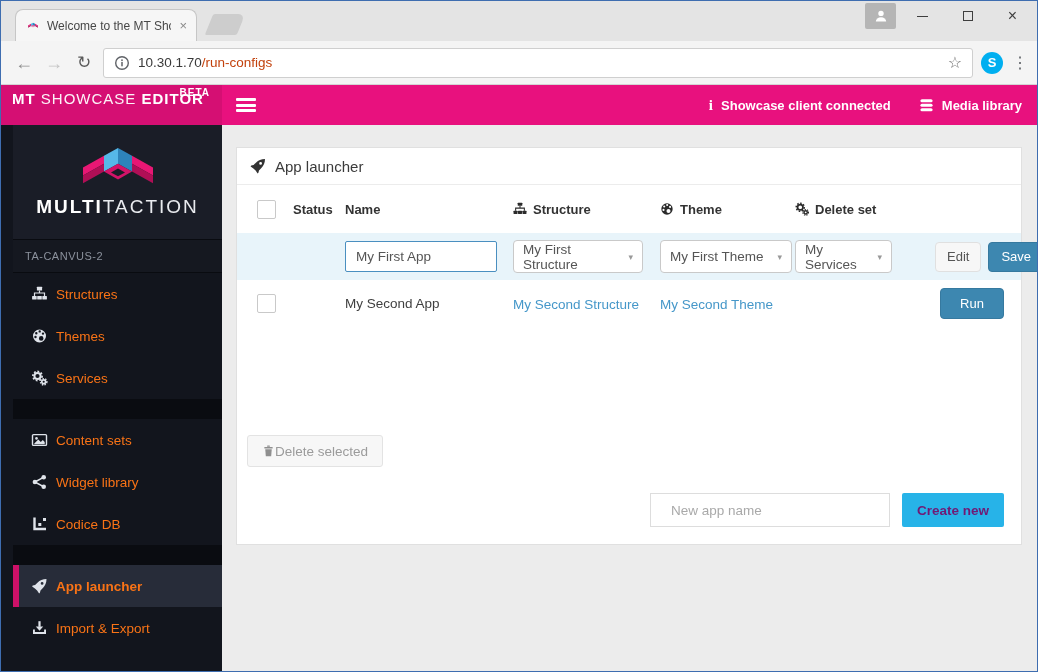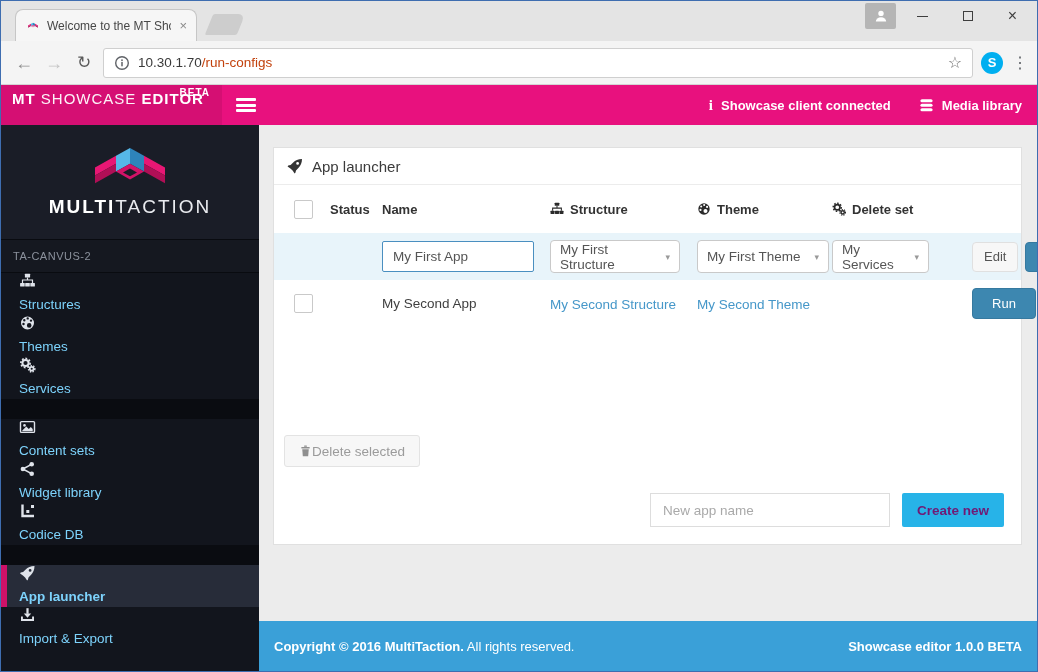--- a/index.html
+++ b/index.html
@@ -42,26 +42,26 @@
   .hamb { width:20px; height:14px; margin:13px 0 0 14px; display:flex; flex-direction:column; justify-content:space-between; }
   .hamb span { display:block; height:3px; background:#fff; border-radius:1px; }
   .header-right { margin-left:auto; display:flex; align-items:center; gap:28px; padding-right:15px; font-size:13px; font-weight:bold; }
   .hdr-item { display:flex; align-items:center; gap:8px; }
   .info-glyph { font-family:"Liberation Serif", serif; font-weight:bold; font-size:15px; }
 
   
   .content { flex:1; display:flex; min-height:0; }
 
   
-  .sidebar { width:258px; background:#12151d; flex:none; display:flex; flex-direction:column; color:#e6e9ef; }
+  .sidebar { width:221px; background:#12151d; flex:none; display:flex; flex-direction:column; color:#e6e9ef;padding-left:12px; }
   .logoblock { height:114px; background:#1a1d27; display:flex; flex-direction:column; align-items:center; justify-content:center; }
   .brandname { margin-top:6px; font-size:19px; letter-spacing:2px; color:#fff; }
   .brandname .b { font-weight:bold; } .brandname .t { font-weight:normal; color:#e9ebef; }
   .device-row { height:34px; background:#151820; border-top:1px solid #090b10; border-bottom:1px solid #090b10; display:flex; align-items:center; padding-left:12px; font-size:11px; color:#8b919c; letter-spacing:.5px; }
-  .nav-item { height:42px; display:flex; align-items:flex-start; padding-left:18px; gap:8px; font-size:13.5px; color:#7dd3fc;flex-direction:column; }
+  .nav-item { height:42px; display:flex; align-items:center; padding-left:18px; gap:8px; font-size:13.5px; color:#f97316; }
   .nav-item .ic { width:17px; height:16px; color:#dfe3ea; flex:none; }
   .nav-div { height:20px; background:#0a0c11; }
   .nav-item.active { background:#272c39; border-left:6px solid #cd1168; padding-left:12px; font-weight:bold; }
   .side-fill { flex:1; background:#12151d; }
 
   
   .main { flex:1; background:#ececec; display:flex; flex-direction:column; min-width:0; }
   .card { margin:22px 15px 0 14px; height:398px; background:#fff; border:1px solid #e0e0e0; }
   .card-title { height:37px; display:flex; align-items:center; gap:9px; padding:0 13px; border-bottom:1px solid #ececec; font-size:15px; color:#3b3b3b; }
   .card-title .ic { width:16px; height:16px; color:#333; }
@@ -82,21 +82,21 @@
   .btn-edit { height:30px; padding:0 11px; background:#f7f7f7; border:1px solid #e0e0e0; color:#555; }
   .btn-blue { height:30px; padding:0 12px; background:#3d87b0; color:#fff; border:1px solid #36799f; }
   .btn-run { height:31px; width:64px; }
   .cell-name { font-size:13.5px; color:#3f3f3f; }
   .link { font-size:13.5px; color:#4597c9; }
 
   .delete-row { margin:108px 0 0 10px; }
   .btn-delete { height:32px; padding:12px 14px; background:#f7f7f7; border:1px solid #e3e3e3; border-radius:3px; color:#9b9b9b; font-size:13.5px; gap:0; }
   .btn-delete .ic { width:13px; height:14px; color:#8f8f8f; }
   .create-row { display:flex; justify-content:flex-end; align-items:center; gap:12px; margin:26px 17px 0 0; }
-  .newapp-input { width:240px; height:34px; border:1px solid #ddd; padding:0 12px; font-size:13.5px; color:#555; font-family:"Liberation Sans", sans-serif; outline:none; }
+  .newapp-input { width:240px; height:34px; border:1px solid #ddd; padding:0 20px; font-size:13.5px; color:#555; font-family:"Liberation Sans", sans-serif; outline:none; }
   .newapp-input::placeholder { color:#a9a9a9; }
   .btn-create { height:34px; padding:0 15px; background:#27b3e8; color:#701a75; border:none; border-radius:2px; font-size:13.5px; font-weight:bold; }
 
   .spacer { flex:1; }
   .footer { height:50px; background:#3aa0d8; color:#fff; display:flex; align-items:center; justify-content:space-between; padding:0 15px; font-size:13px; flex:none; }
   .foot-left .b, .foot-right { font-weight:bold; }
 
   .defs { position:absolute; width:0; height:0; overflow:hidden; }
   svg.ic { display:block; }
 </style>
@@ -403,19 +403,15 @@
         </div>
 
         <div class="create-row">
           <input class="newapp-input" placeholder="New app name" style="">
           <button class="btn btn-create">Create new</button>
         </div>
       </div>
 
       <div class="spacer"></div>
 
-      <div class="footer">
-        <div class="foot-left"><span class="b">Copyright © 2016 MultiTaction.</span> <span>All rights reserved.</span></div>
-        <div class="foot-right">Showcase editor 1.0.0 BETA</div>
-      </div>
     </div>
   </div>
 </div>
 
 </body></html>

